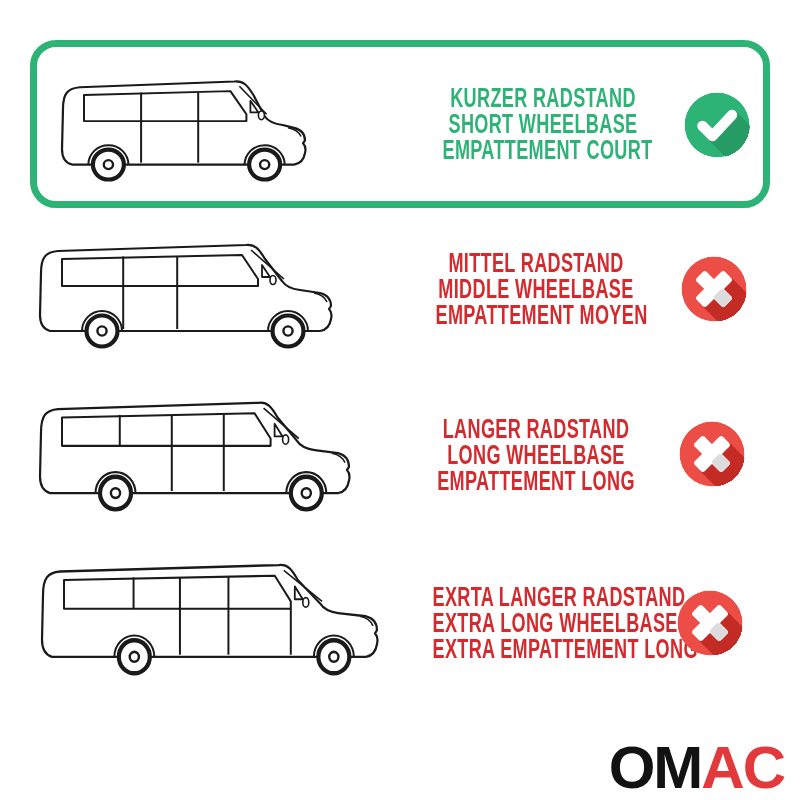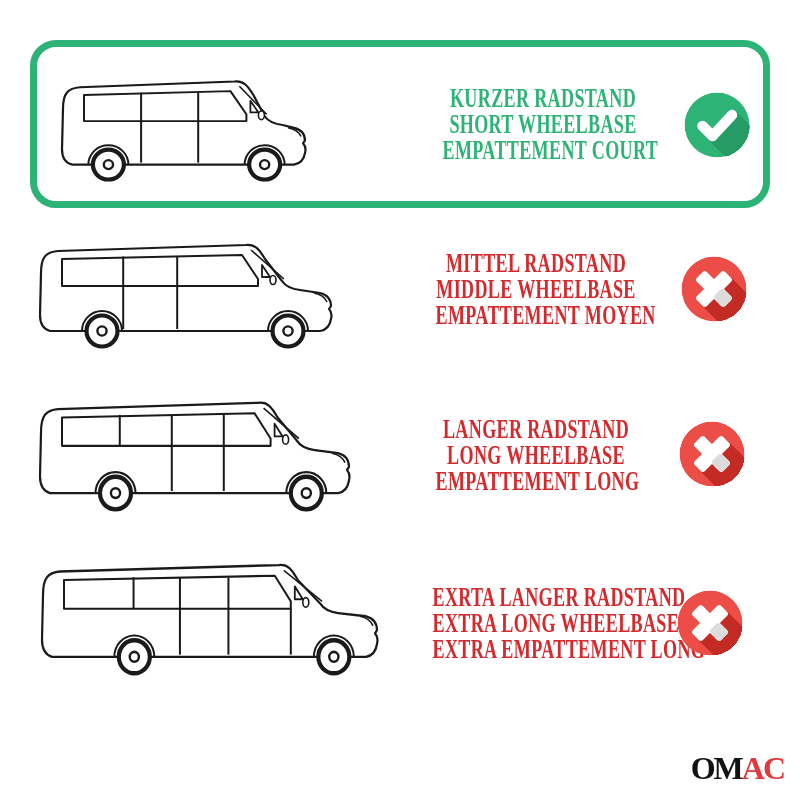--- a/index.html
+++ b/index.html
@@ -1,18 +1,18 @@
 <!DOCTYPE html>
 <html><head>
 <meta charset="utf-8">
 <style>
   html,body{margin:0;padding:0;background:#ffffff;}
   .page{
     position:relative;width:800px;height:800px;background:#ffffff;overflow:hidden;
-    font-family:Liberation Serif, serif;
+    font-family:Liberation Sans, sans-serif;
   }
   .select-box{
     position:absolute;left:30px;top:40px;width:740px;height:168px;
     box-sizing:border-box;border:7px solid var(--green);border-radius:26px;
     background:transparent;
   }
   svg.van{position:absolute;}
   .van0{left:58px;top:66px;width:252px;height:116px;}
   .van1{left:36px;top:229px;width:300px;height:120px;}
   .van2{left:36px;top:386px;width:318px;height:126px;}
@@ -28,21 +28,21 @@
   .lab1{left:386px;top:250px;}
   .lab2{left:386px;top:416px;}
   .lab3{left:383px;top:584px;}
   svg.status{position:absolute;width:66px;height:66px;}
   .icon0{left:684px;top:92px;}
   .icon1{left:681px;top:256px;}
   .icon2{left:679px;top:421px;}
   .icon3{left:677px;top:590px;}
   .logo{
     position:absolute;right:16px;top:746px;width:200px;text-align:right;
-    font-size:32px;font-weight:bold;letter-spacing:-2px;line-height:44px;
+    font-size:60px;font-weight:bold;letter-spacing:-2px;line-height:44px;
     color:var(--logo-black);
   }
   .logo .red{color:var(--logo-red);}
 </style>
 </head>
 <body>
 
 <div class="page" style="--green: #2EB377; --red-text: #D42A2E; --logo-black: #121212; --logo-red: #E23A3C;">
 
   <div class="select-box"></div>

